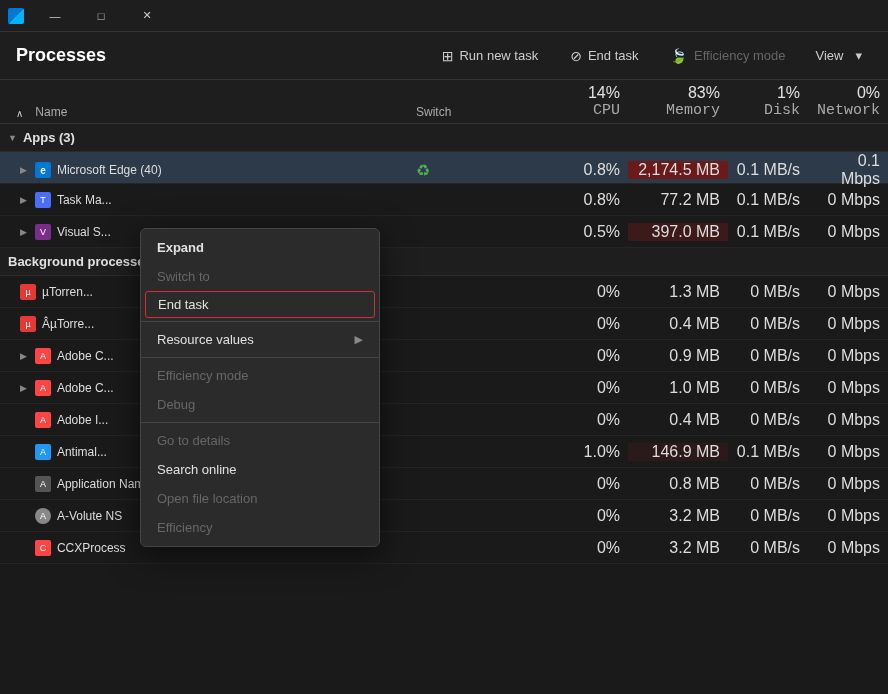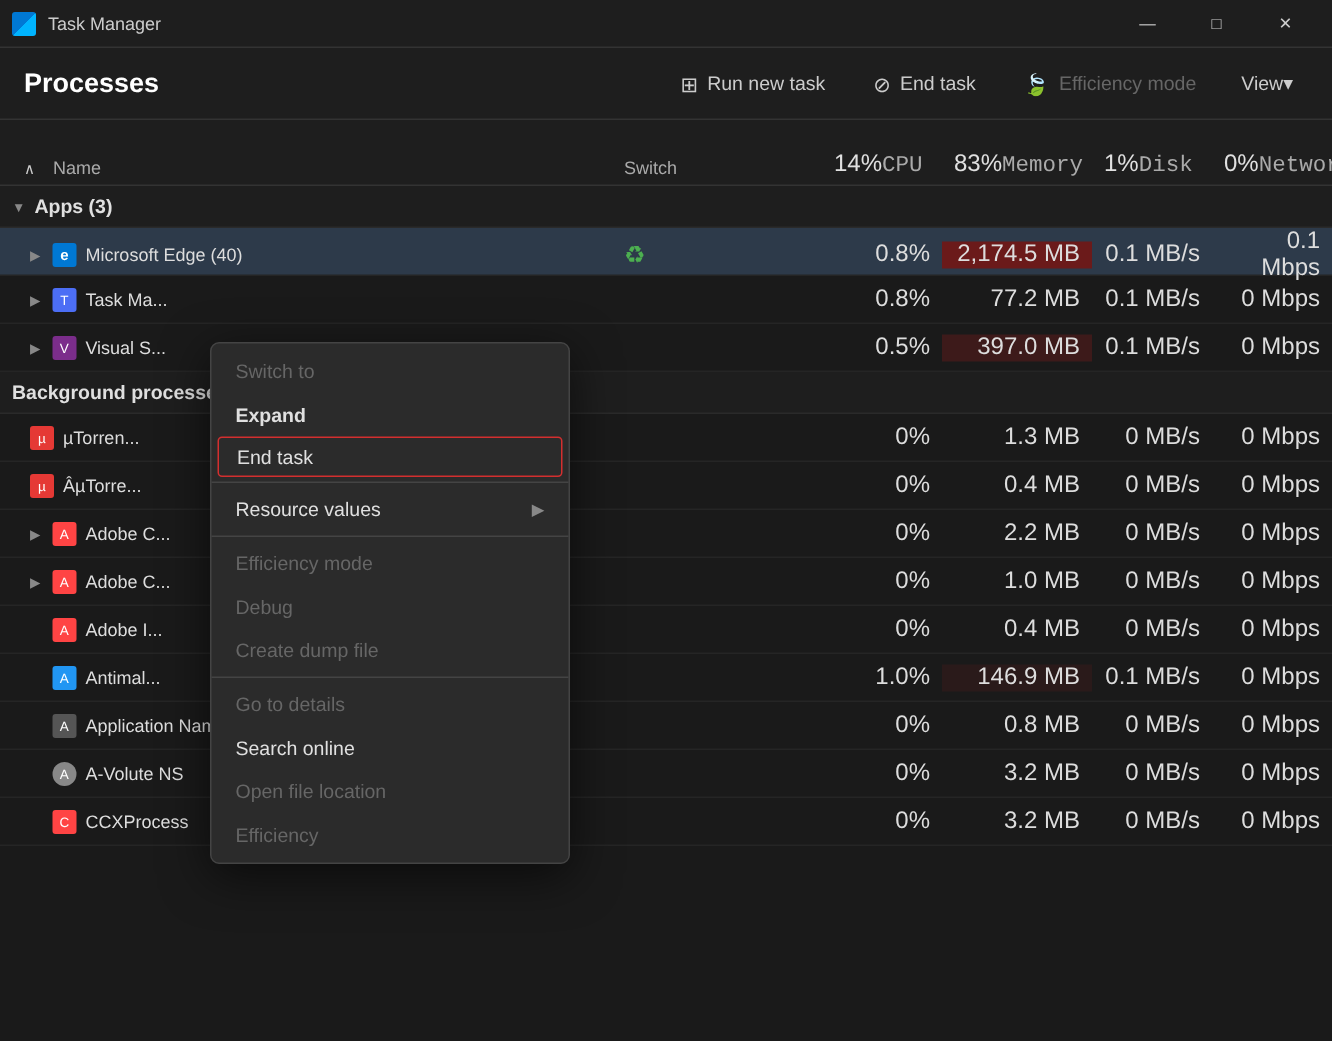--- a/index.html
+++ b/index.html
@@ -78,21 +78,21 @@
       border: none;
       background: transparent;
     }
     .toolbar-btn.disabled { color: #666; cursor: default; }
     .toolbar-btn-icon {
       font-size: 14px;
     }
     .view-btn {
       display: flex;
       align-items: center;
-      gap: 0;
+      gap: 12px;
       padding: 6px 10px;
       cursor: pointer;
       color: #ccc;
       font-size: 13px;
     }
 
     
     .col-headers {
       display: grid;
       grid-template-columns: 1fr 140px 80px 100px 80px 80px;
@@ -116,20 +116,21 @@
       text-align: right;
     }
     .col-header-label {
       font-size: 15px;
       color: #aaa;
       text-align: right;
       font-family: Liberation Mono, monospace;
     }
     .col-header-top {
       display: flex;
+      flex-direction: column;
       align-items: flex-end;
       padding: 0 8px;
     }
     .collapse-arrow {
       padding: 0 8px;
       color: #ccc;
       font-size: 10px;
       display: flex;
       align-items: center;
     }
@@ -248,21 +249,20 @@
       background: #444;
       margin: 3px 0;
     }
     .menu-arrow { color: #888; font-size: 11px; }
   </style>
 </head>
 <body>
 
 <div class="titlebar">
   <div class="titlebar-icon"></div>
-  <span class="titlebar-title">Task Manager</span>
   <div class="titlebar-controls">
     <div class="titlebar-btn">—</div>
     <div class="titlebar-btn">□</div>
     <div class="titlebar-btn close">✕</div>
   </div>
 </div>
 
 <div class="toolbar">
   <span class="toolbar-title">Processes</span>
   <button class="toolbar-btn">
@@ -390,21 +390,21 @@
   </div>
 
   <div class="process-row">
     <div class="process-name">
       <span class="expand-arrow">▶</span>
       <div class="process-icon" style="background:#ff4444;display:flex;align-items:center;justify-content:center;font-size:9px;color:#fff;">A</div>
       <span>Adobe C...</span>
     </div>
     <div class="process-status"></div>
     <div class="process-val">0%</div>
-    <div class="process-val">2.2 MB</div>
+    <div class="process-val">0.9 MB</div>
     <div class="process-val">0 MB/s</div>
     <div class="process-val">0 Mbps</div>
   </div>
 
   <div class="process-row">
     <div class="process-name">
       <span class="expand-arrow">▶</span>
       <div class="process-icon" style="background:#ff4444;display:flex;align-items:center;justify-content:center;font-size:9px;color:#fff;">A</div>
       <span>Adobe C...</span>
     </div>
@@ -475,44 +475,41 @@
     </div>
     <div class="process-status"></div>
     <div class="process-val">0%</div>
     <div class="process-val">3.2 MB</div>
     <div class="process-val">0 MB/s</div>
     <div class="process-val">0 Mbps</div>
   </div>
 </div>
 
 <div class="context-menu">
+  <div class="menu-item bold">
+    <span>Expand</span>
+  </div>
   <div class="menu-item disabled">
     <span>Switch to</span>
-  </div>
-  <div class="menu-item bold">
-    <span>Expand</span>
   </div>
   <div class="menu-item end-task">
     <span>End task</span>
   </div>
   <div class="menu-separator"></div>
   <div class="menu-item">
     <span>Resource values</span>
     <span class="menu-arrow">▶</span>
   </div>
   <div class="menu-separator"></div>
   <div class="menu-item disabled">
     <span>Efficiency mode</span>
   </div>
   <div class="menu-item disabled">
     <span>Debug</span>
   </div>
-  <div class="menu-item disabled">
-    <span>Create dump file</span>
-  </div>
   <div class="menu-separator"></div>
   <div class="menu-item disabled">
     <span>Go to details</span>
   </div>
   <div class="menu-item">
     <span>Search online</span>
   </div>
   <div class="menu-item disabled">
     <span>Open file location</span>
   </div>

